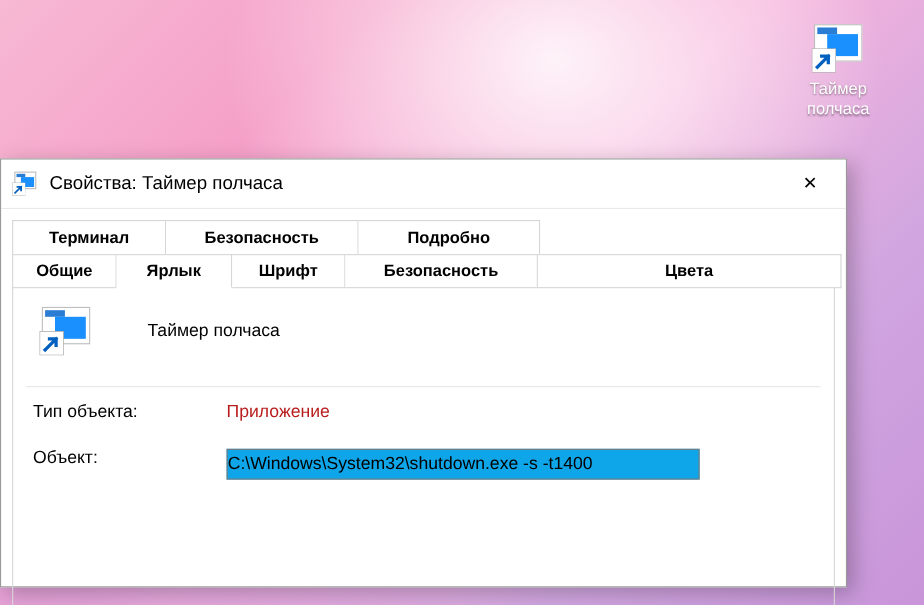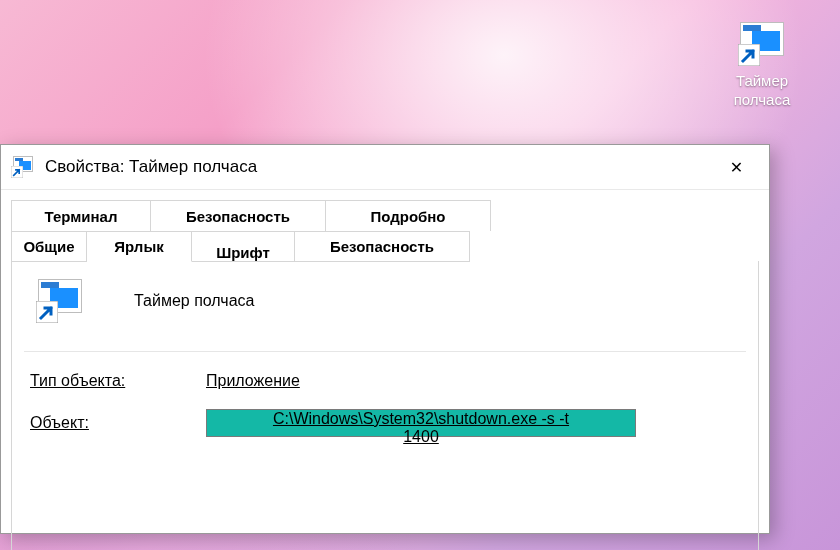--- a/index.html
+++ b/index.html
@@ -58,44 +58,44 @@
 .tabs-row.top .tab { border-bottom:none; }
 .tabs-row.top .tab + .tab { border-left:none; }
 .tabs-row.bottom .tab { border-top:1px solid #d6d6d6; }
 .tabs-row.bottom .tab + .tab { border-left:none; }
 .tab.active { background:#fff; border-bottom:1px solid #fff; z-index:2; }
 
 .t-terminal { width:140px; }
 .t-security { width:175px; }
 .t-details  { width:165px; }
 .t-prev     { flex:1; }
-.t-general  { width:76px; }
+.t-general  { width:95px; }
 .t-shortcut { width:105px;text-align:center; }
 .t-settings { width:140px; }
-.t-font     { width:103px;align-items:flex-end; }
+.t-font     { width:103px; }
 .t-layout   { width:175px; }
 .t-colors   { flex:1; }
 
 .panel {
   border:1px solid #d6d6d6; border-top:none; margin:0 10px; padding:18px 18px 0 18px;
   height:calc(100% - 45px - 72px - 10px + 31px); position:relative; top:-1px; z-index:1;
 }
 
 .header-row { display:flex; align-items:center; margin-bottom:28px; }
 .header-icon { width:48px; height:44px; position:relative; margin-left:6px; margin-right:50px; }
 .header-name { font-size:16px; }
 
 .sep { border-top:1px solid #e6e6e6; margin:0 -6px 14px -6px; }
 
-.field-row { display:flex; align-items:center; height:30px; margin-bottom:12px;text-decoration:underline; }
+.field-row { display:flex; height:30px; margin-bottom:12px; }
 .field-label { width:176px; font-size:16px; color:#000; }
-.field-value { font-size:16px; color:#000000; }
+.field-value { font-size:16px; color:#b91c1c; }
 .sel-box {
   border:1px solid #7a7a7a; width:430px; height:28px; display:flex; align-items:center;
-  font-size:16px; background:#14b8a6;flex-direction:column;
+  font-size:16px; background:#0ea5e9;
 }
 </style>
 </head>
 <body>
 
 <div class="desktop">
 
   <div class="desktop-icon">
     <div class="desktop-icon-img">
       <div class="di-paper"></div>
@@ -146,20 +146,23 @@
           </div>
         <div class="tab t-shortcut active">
             <span>Ярлык</span>
           </div>
         <div class="tab t-font">
             <span>Шрифт</span>
           </div>
         <div class="tab t-layout">
             <span>Безопасность</span>
           </div>
+        <div class="tab t-colors">
+            <span>Цвета</span>
+          </div>
       </div>
     </div>
 
     <div class="panel">
 
       <div class="header-row">
         <div class="header-icon">
           <div class="di-paper"></div>
           <div class="di-top"></div>
           <div class="di-rect"></div>

